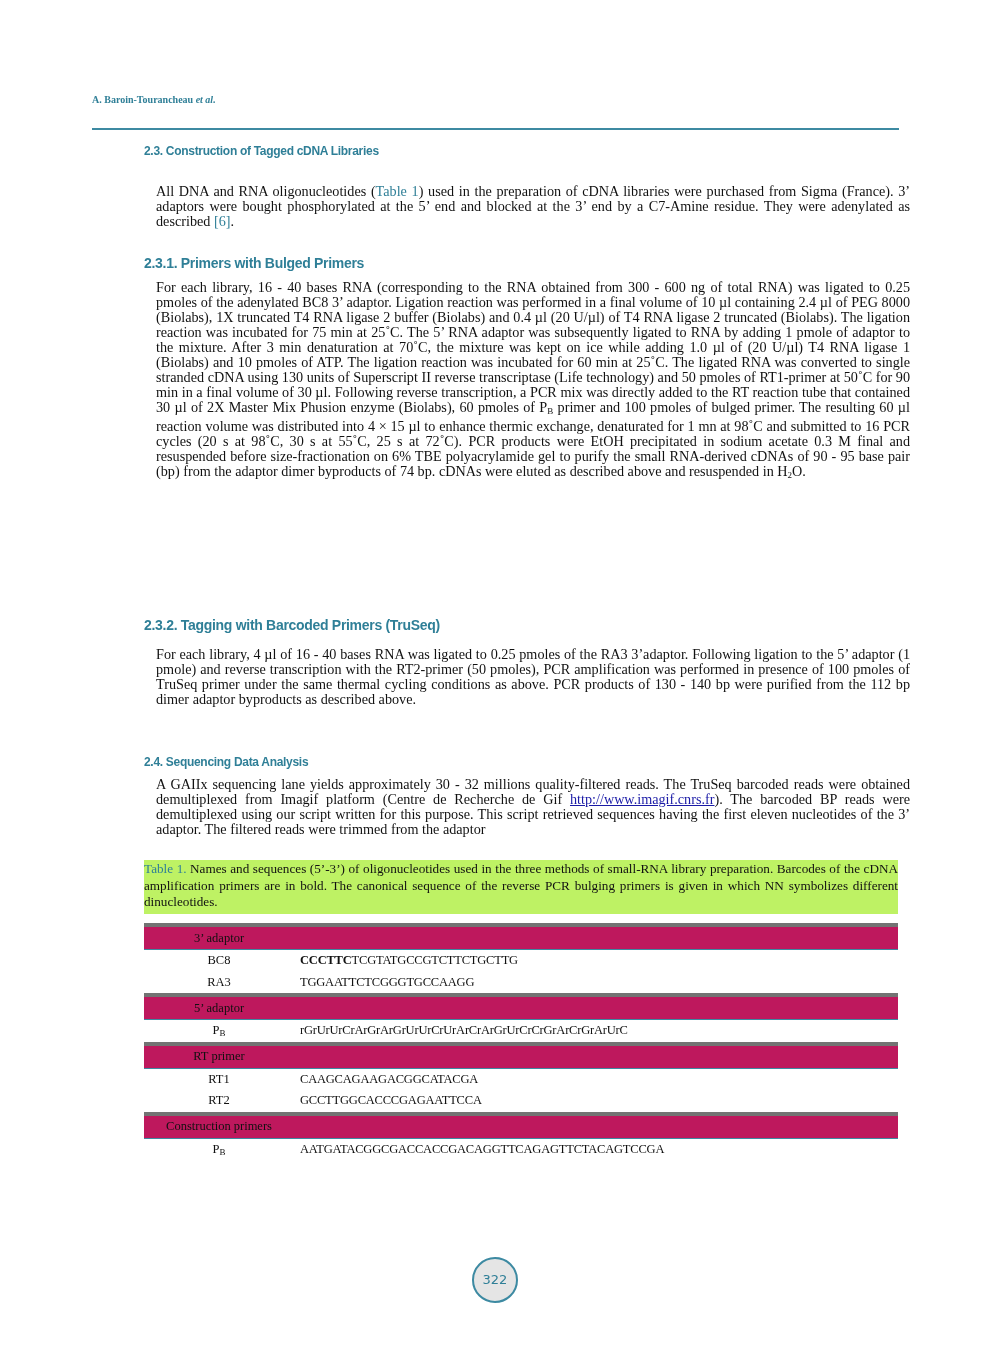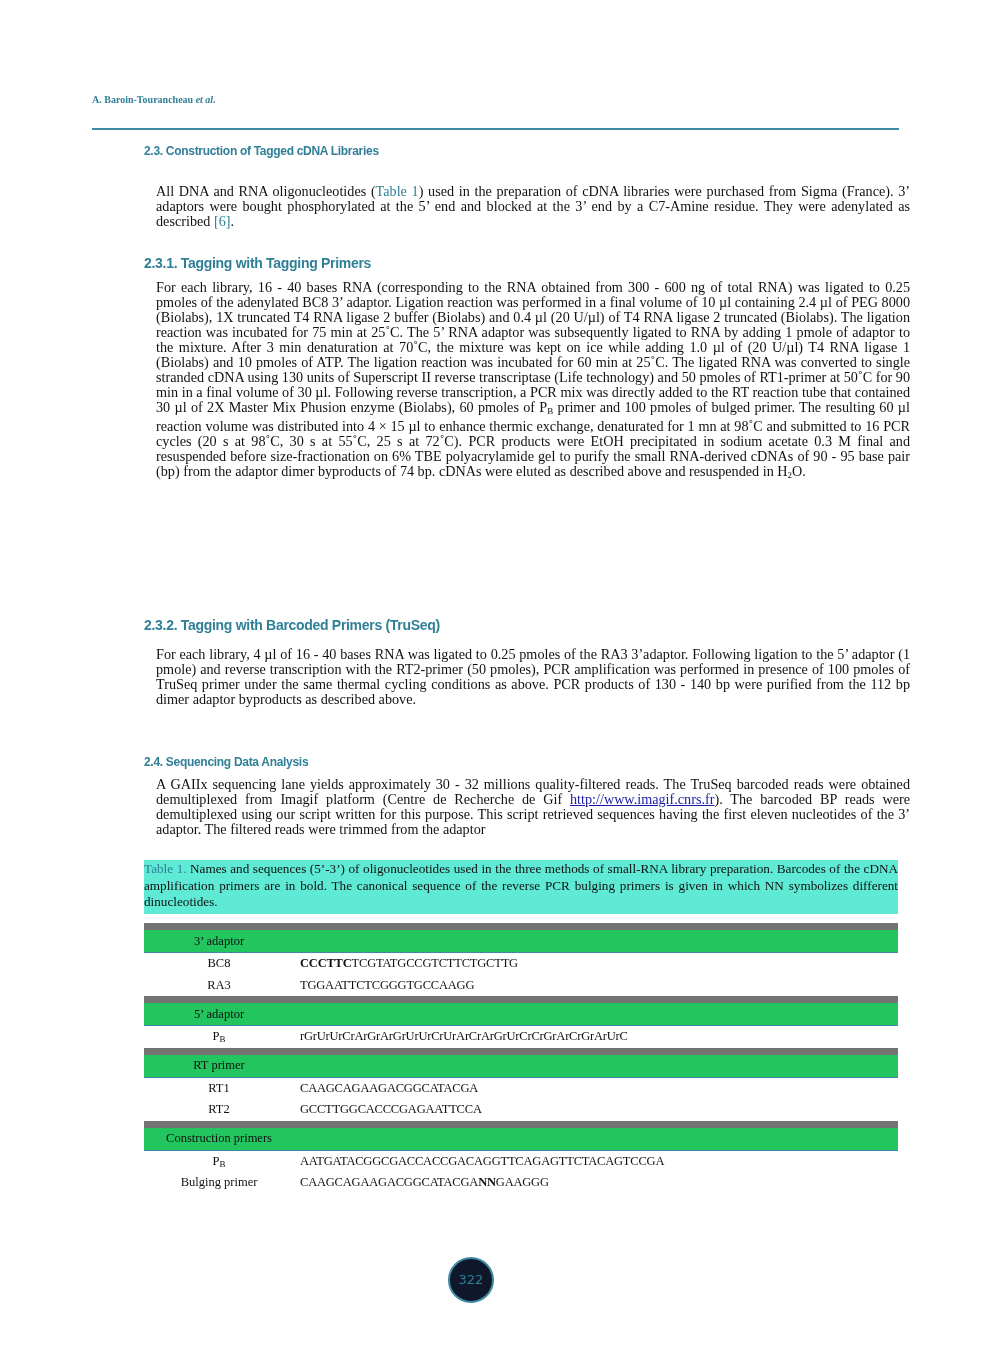--- a/index.html
+++ b/index.html
@@ -18,49 +18,49 @@
   .link { color: #2f7f97; }
   .url { color: #1a1aa6; text-decoration: underline; }
   .h23 { position: absolute; top: 6px; }
   .p23 { position: absolute; top: 34px; width: 754px; }
   .h231 { position: absolute; top: 117px; }
   .p231 { position: absolute; top: 130px; width: 754px; }
   .h232 { position: absolute; top: 479px; }
   .p232 { position: absolute; top: 497px; width: 754px; }
   .h24 { position: absolute; top: 617px; }
   .p24 { position: absolute; top: 627px; width: 754px; }
-  .caption { position: absolute; left: 144px; top: 860px; width: 754px; background: #5eead4;
+  .caption { position: absolute; left: 144px; top: 860px; width: 754px; background: #bef264;
        font-size: 13.2px; line-height: 16.5px; text-align: justify; padding: 1px 0 3px 0; }
   .caption .lbl { color: #2f7f97; }
   .table { position: absolute; left: 144px; top: 923px; width: 754px; border-collapse: collapse;
        font-size: 12.5px; }
   .table td { padding: 0; height: 21.5px; vertical-align: middle; }
-  .table tr.group td { background: #22c55e; border-top: 7px solid #737373; border-bottom: 1px solid #3d8aa2; height: 22px; }
+  .table tr.group td { background: #be185d; border-top: 4px solid #737373; border-bottom: 1px solid #3d8aa2; height: 22px; }
   .table td.name { width: 150px; text-align: center; }
   .table td.seq { padding-left: 6px; letter-spacing: -0.2px; }
   .table tr.last td { border-bottom: 2px solid #3d8aa2; }
-  .page-num { position: absolute; left: 448px; top: 1257px; width: 46px; height: 46px; border-radius: 50%;
-       background: #0f172a; border: 2px solid #3d8aa2; box-sizing: border-box; color: #2f7f97;
+  .page-num { position: absolute; left: 472px; top: 1257px; width: 46px; height: 46px; border-radius: 50%;
+       background: #e5e5e5; border: 2px solid #3d8aa2; box-sizing: border-box; color: #2f7f97;
        font-family: "DejaVu Sans", sans-serif; font-size: 13px; text-align: center; line-height: 42px; }
   sub { font-size: 9px; vertical-align: -2px; }
 </style>
 </head>
 <body>
 
 <div class="running-head">
   <span>A. Baroin-Tourancheau</span>
   <i>et al.</i>
 </div>
 <div class="top-rule"></div>
 
 <div class="content">
   <h2 class="h23">2.3. Construction of Tagged cDNA Libraries</h2>
   <p class="p23"><span>All DNA and RNA oligonucleotides (</span><span class="link">Table 1</span><span>) used in the preparation of cDNA libraries were purchased from Sigma (France). 3’ adaptors were bought phosphorylated at the 5’ end and blocked at the 3’ end by a C7-Amine residue. They were adenylated as described </span><span class="link">[6]</span><span>.</span></p>
 
-  <h3 class="h231">2.3.1. Tagging with Tagging Primers</h3>
+  <h3 class="h231">2.3.1. Primers with Bulged Primers</h3>
   <p class="p231"><span>For each library, 16 - 40 bases RNA (corresponding to the RNA obtained from 300 - 600 ng of total RNA) was ligated to 0.25 pmoles of the adenylated BC8 3’ adaptor. Ligation reaction was performed in a final volume of 10 µl containing 2.4 µl of PEG 8000 (Biolabs), 1X truncated T4 RNA ligase 2 buffer (Biolabs) and 0.4 µl (20 U/µl) of T4 RNA ligase 2 truncated (Biolabs). The ligation reaction was incubated for 75 min at 25˚C. The 5’ RNA adaptor was subsequently ligated to RNA by adding 1 pmole of adaptor to the mixture. After 3 min denaturation at 70˚C, the mixture was kept on ice while adding 1.0 µl of (20 U/µl) T4 RNA ligase 1 (Biolabs) and 10 pmoles of ATP. The ligation reaction was incubated for 60 min at 25˚C. The ligated RNA was converted to single stranded cDNA using 130 units of Superscript II reverse transcriptase (Life technology) and 50 pmoles of RT1-primer at 50˚C for 90 min in a final volume of 30 µl. Following reverse transcription, a PCR mix was directly added to the RT reaction tube that contained 30 µl of 2X Master Mix Phusion enzyme (Biolabs), 60 pmoles of P</span><sub>B</sub><span> primer and 100 pmoles of bulged primer. The resulting 60 µl reaction volume was distributed into 4 × 15 µl to enhance thermic exchange, denaturated for 1 mn at 98˚C and submitted to 16 PCR cycles (20 s at 98˚C, 30 s at 55˚C, 25 s at 72˚C). PCR products were EtOH precipitated in sodium acetate 0.3 M final and resuspended before size-fractionation on 6% TBE polyacrylamide gel to purify the small RNA-derived cDNAs of 90 - 95 base pair (bp) from the adaptor dimer byproducts of 74 bp. cDNAs were eluted as described above and resuspended in H</span><sub>2</sub><span>O.</span></p>
 
   <h3 class="h232">2.3.2. Tagging with Barcoded Primers (TruSeq)</h3>
   <p class="p232">For each library, 4 µl of 16 - 40 bases RNA was ligated to 0.25 pmoles of the RA3 3’adaptor. Following ligation to the 5’ adaptor (1 pmole) and reverse transcription with the RT2-primer (50 pmoles), PCR amplification was performed in presence of 100 pmoles of TruSeq primer under the same thermal cycling conditions as above. PCR products of 130 - 140 bp were purified from the 112 bp dimer adaptor byproducts as described above.</p>
 
   <h2 class="h24">2.4. Sequencing Data Analysis</h2>
   <p class="p24"><span>A GAIIx sequencing lane yields approximately 30 - 32 millions quality-filtered reads. The TruSeq barcoded reads were obtained demultiplexed from Imagif platform (Centre de Recherche de Gif </span><span class="url">http://www.imagif.cnrs.fr</span><span>). The barcoded BP reads were demultiplexed using our script written for this purpose. This script retrieved sequences having the first eleven nucleotides of the 3’ adaptor. The filtered reads were trimmed from the adaptor</span></p>
 </div>
 
 <div class="caption"><span class="lbl">Table 1.</span><span> Names and sequences (5’-3’) of oligonucleotides used in the three methods of small-RNA library preparation. Barcodes of the cDNA amplification primers are in bold. The canonical sequence of the reverse PCR bulging primers is given in which NN symbolizes different dinucleotides.</span></div>
@@ -100,20 +100,16 @@
     <td class="seq">GCCTTGGCACCCGAGAATTCCA</td>
   </tr>
   <tr class="group">
     <td class="name">Construction primers</td>
         <td></td>
   </tr>
   <tr>
     <td class="name"><span>P</span><sub>B</sub></td>
     <td class="seq">AATGATACGGCGACCACCGACAGGTTCAGAGTTCTACAGTCCGA</td>
   </tr>
-  <tr>
-    <td class="name">Bulging primer</td>
-    <td class="seq"><span>CAAGCAGAAGACGGCATACGA</span><b>NN</b><span>GAAGGG</span></td>
-  </tr>
 </tbody>
   </table>
 
 <div class="page-num">322</div>
 
 </body></html>

